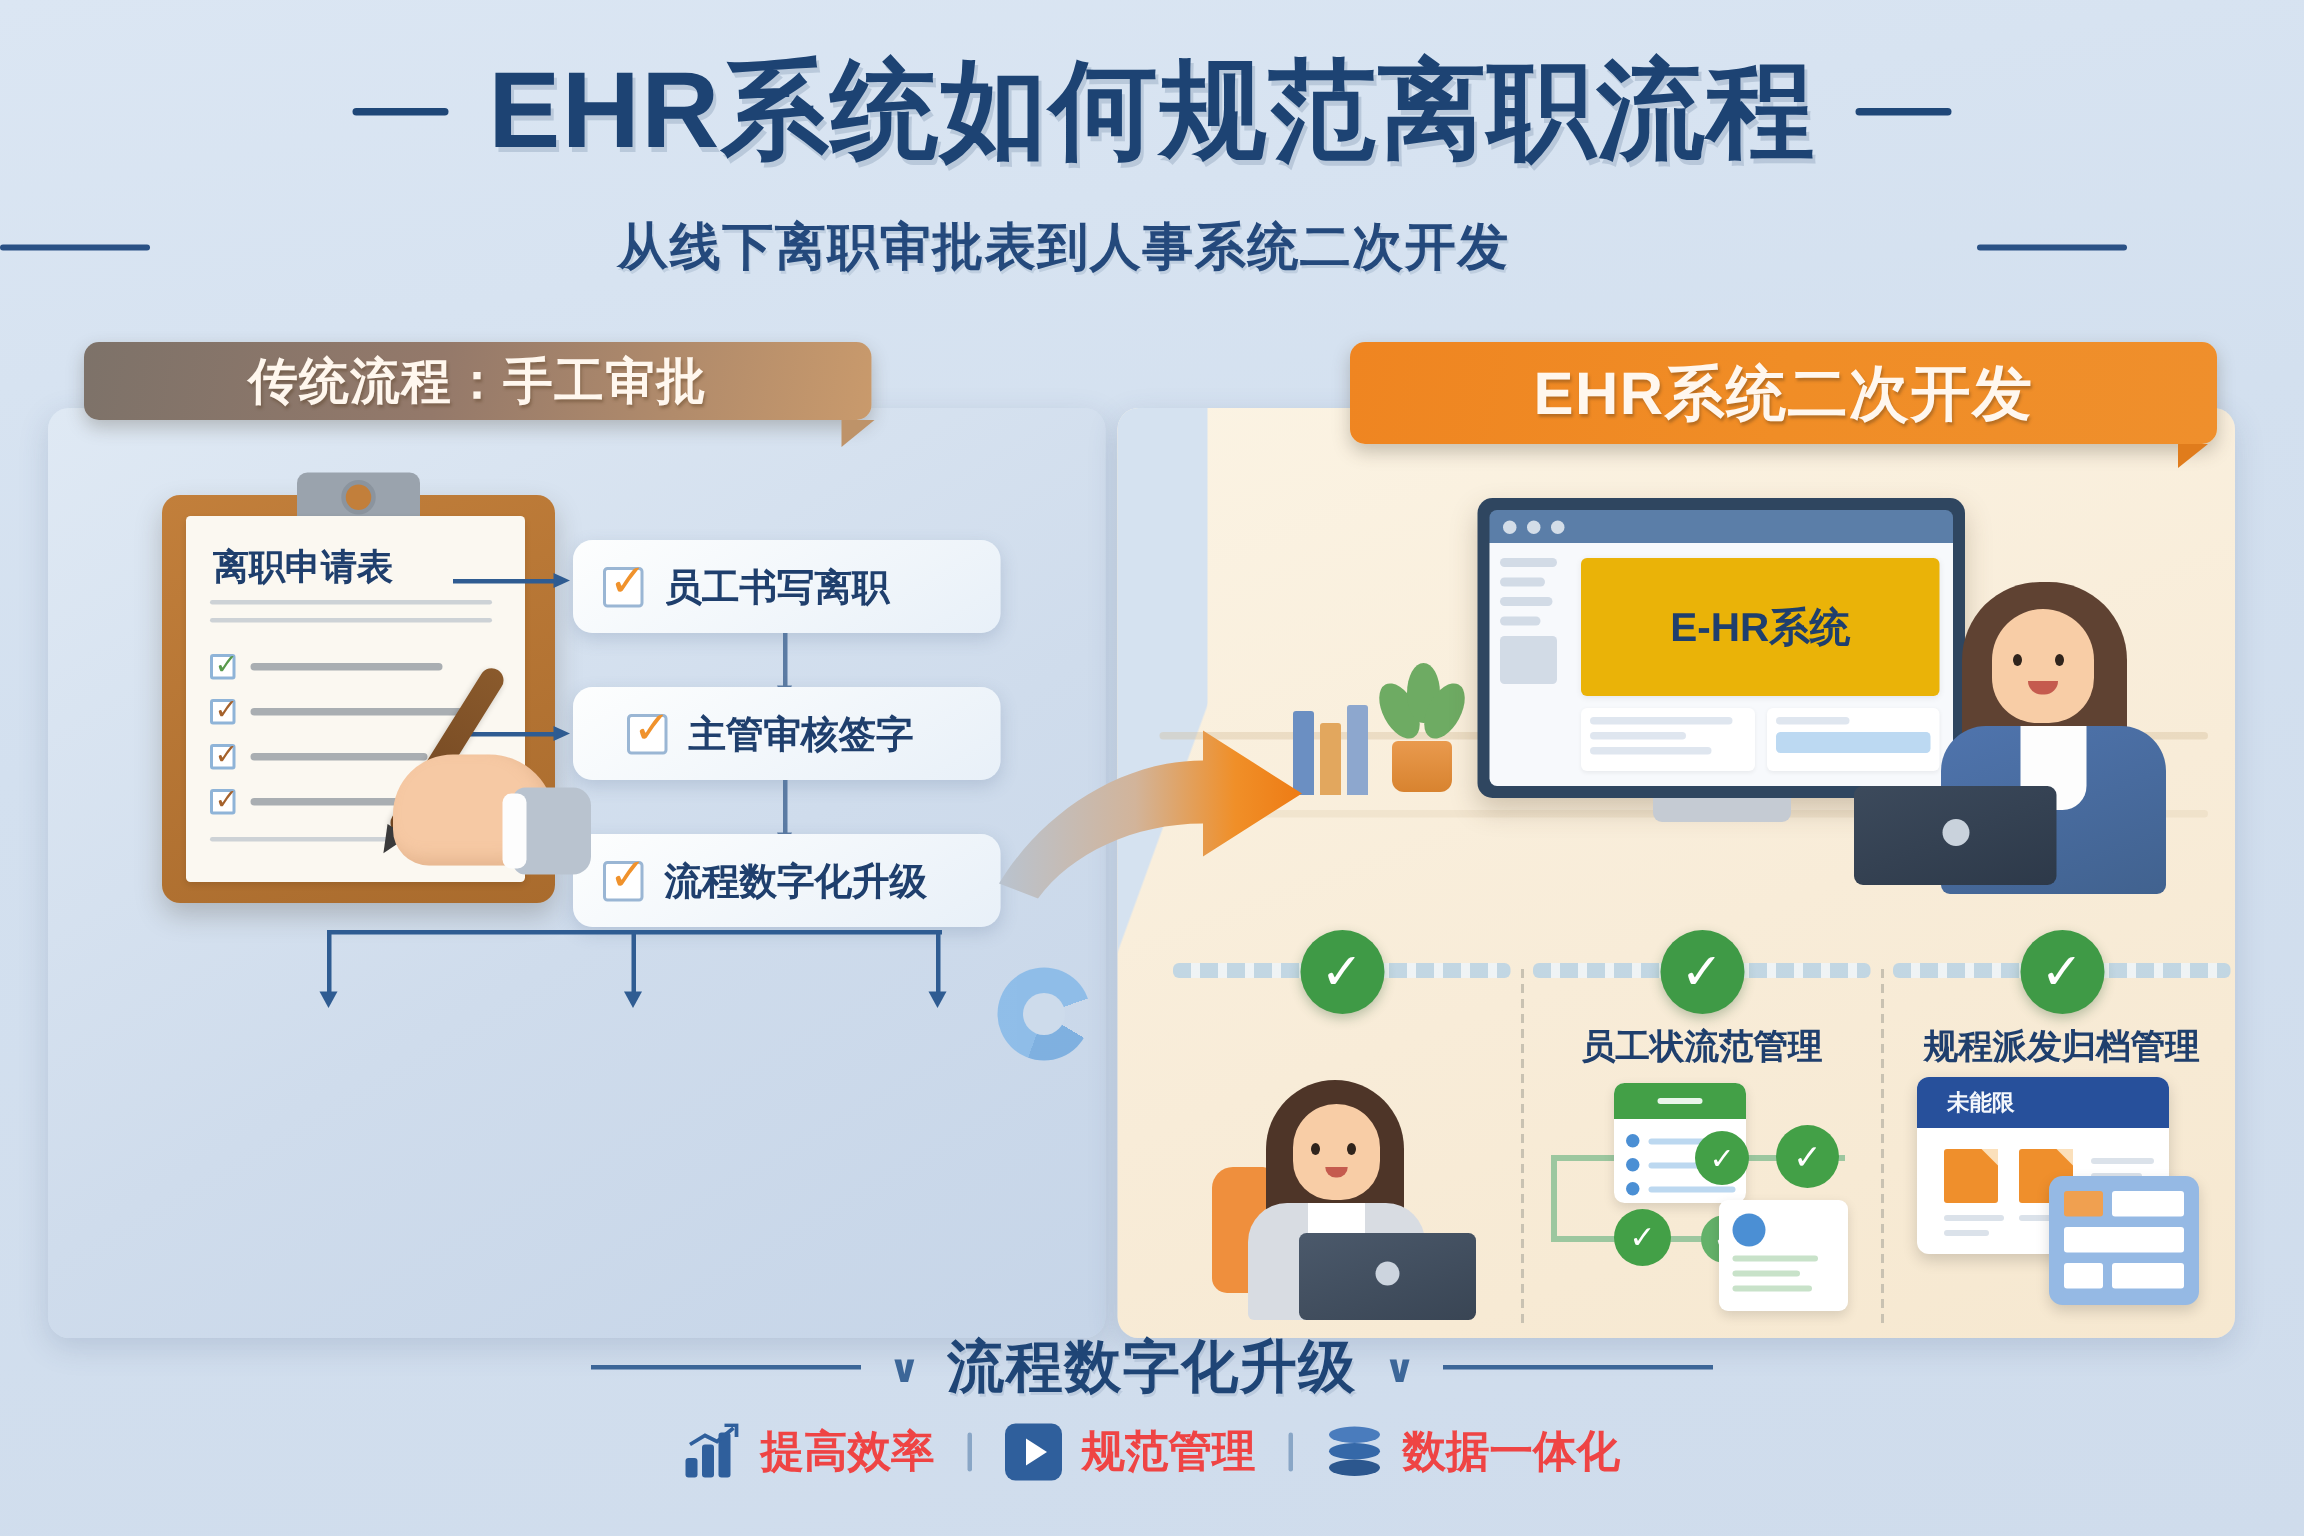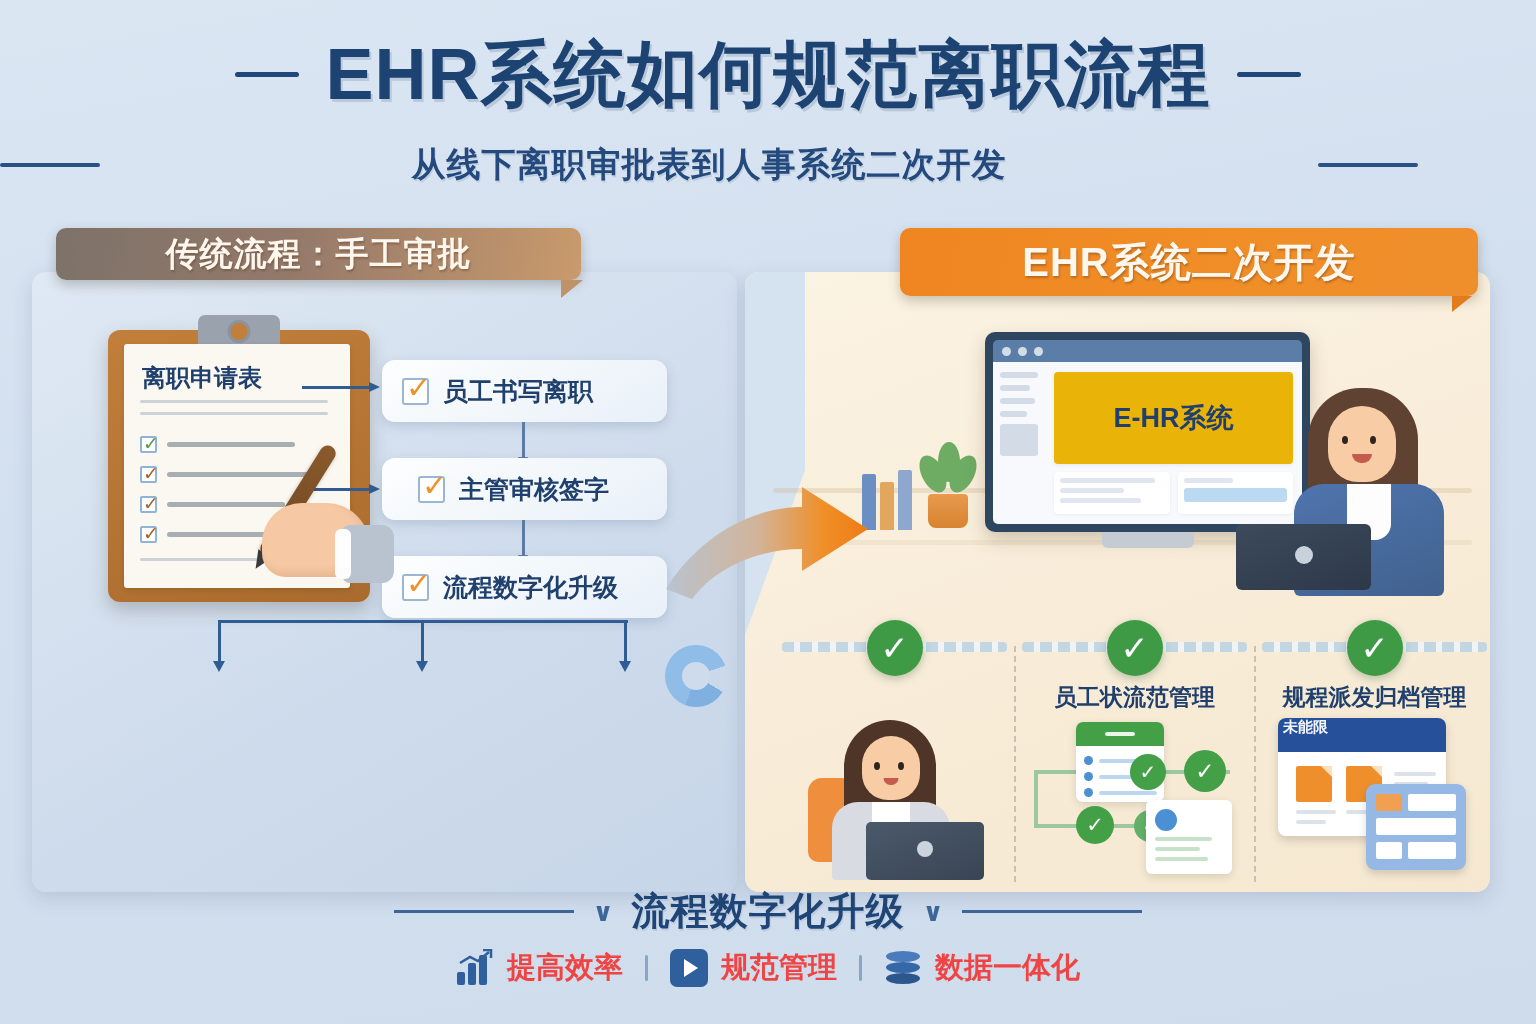--- a/index.html
+++ b/index.html
@@ -242,21 +242,21 @@
             background:#fff; border-radius:6px; box-shadow:0 3px 8px rgba(0,0,0,.12);
             padding:9px; display:flex; flex-direction:column; gap:6px; }
   #b2-doc-av { width:22px; height:22px; border-radius:50%; background:#4b8fd4; }
   .b2-dline { height:4px; background:#c8e2c9; border-radius:2px; }
 
   
   #bene3-art { position:absolute; left:16px; top:98px; width:198px; height:160px; }
   #b3-card { position:absolute; left:0; top:0; width:168px; height:118px;
              background:#fff; border-radius:8px; overflow:hidden;
              box-shadow:0 4px 10px rgba(0,0,0,.16); }
-  #b3-head { height:34px; background:#27509b; display:flex; padding-left:5px; }
+  #b3-head { height:34px; background:#27509b; display:flex; align-items:center; padding-left:20px; }
   #b3-head span { font-size:15px; font-weight:bold; color:#f4f7fb; white-space:nowrap; }
   .b3-file { position:absolute; top:48px; width:36px; height:36px; background:#ef8f2c; border-radius:2px; }
   .b3-file:after { content:""; position:absolute; right:0; top:0; border-left:11px solid transparent;
                    border-top:11px solid #fbe0bb; }
   .b3-fline { position:absolute; height:4px; background:#dbe2ea; border-radius:2px; }
   #b3-widget { position:absolute; left:88px; top:66px; width:100px; height:86px;
                background:#95b9e4; border-radius:9px; padding:10px; display:flex;
                flex-direction:column; gap:7px; box-shadow:0 4px 9px rgba(0,0,0,.15); }
   .b3-wrow { display:flex; gap:6px; }
   .b3-wbox { background:#fff; border-radius:2px; height:17px; }

